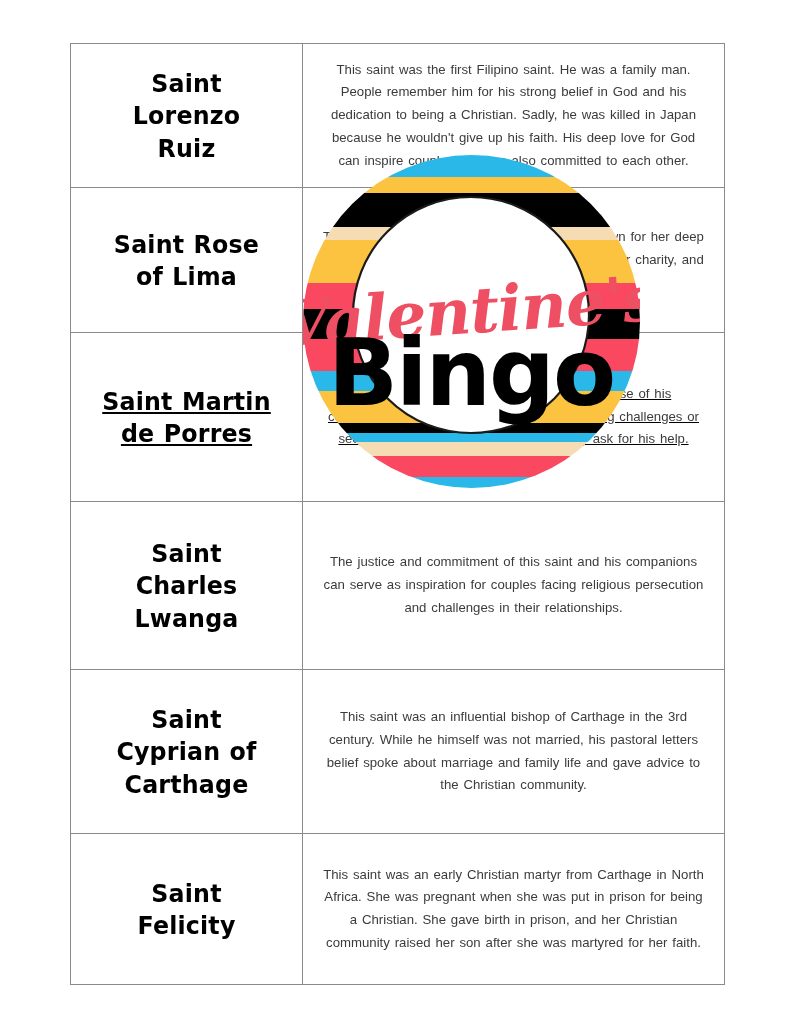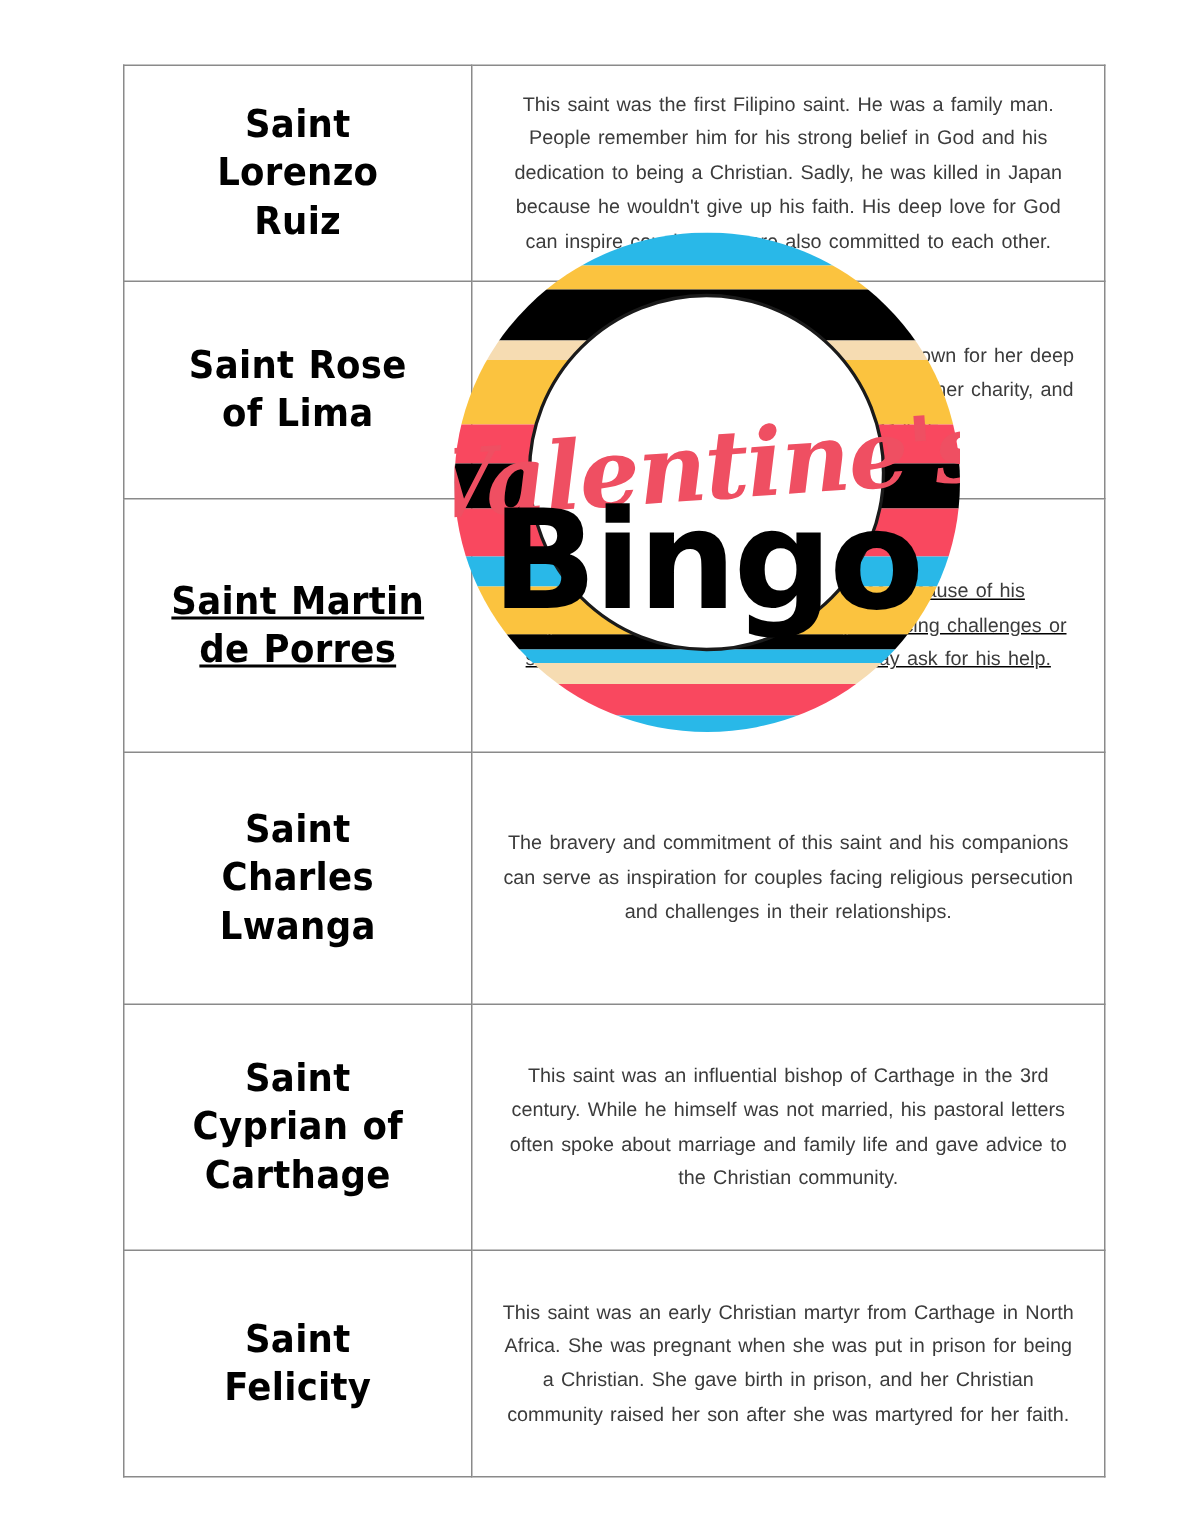--- a/index.html
+++ b/index.html
@@ -13,21 +13,21 @@
   }
   .page{
     position:relative;
     width:791px;height:1024px;
     background:#fff;
   }
 
   
   .bingo-table{
     position:absolute;
-    left:82px; top:43px;
+    left:70px; top:43px;
     width:652px; height:935px;
     border-collapse:collapse;
     table-layout:fixed;
   }
   .bingo-table td{
     border:1.3px solid #8a8a8a;
     vertical-align:middle;
     padding:0;
   }
   .col-name{ width:231px; }
@@ -135,34 +135,34 @@
 
       <tr class="r4">
         <td class="col-name">
           <div class="saint-name">
             <div>Saint</div>
             <div>Charles</div>
             <div>Lwanga</div>
           </div>
         </td>
         <td class="col-desc">
-          <div class="saint-desc">The bravery and commitment  of this saint and his companions  can serve as inspiration for couples facing religious persecution and challenges in their relationships.</div>
+          <div class="saint-desc">The justice and commitment  of this saint and his companions  can serve as inspiration for couples facing religious persecution and challenges in their relationships.</div>
         </td>
       </tr>
 
       <tr class="r5">
         <td class="col-name">
           <div class="saint-name">
             <div>Saint</div>
             <div>Cyprian of</div>
             <div>Carthage</div>
           </div>
         </td>
         <td class="col-desc">
-          <div class="saint-desc">This saint was an influential bishop of Carthage in the 3rd century.  While he himself was not married,  his pastoral letters often spoke about marriage and family life and gave advice to the Christian community.</div>
+          <div class="saint-desc">This saint was an influential bishop of Carthage in the 3rd century.  While he himself was not married,  his pastoral letters belief spoke about marriage and family life and gave advice to the Christian community.</div>
         </td>
       </tr>
 
       <tr class="r6">
         <td class="col-name">
           <div class="saint-name">
             <div>Saint</div>
             <div>Felicity</div>
           </div>
         </td>

